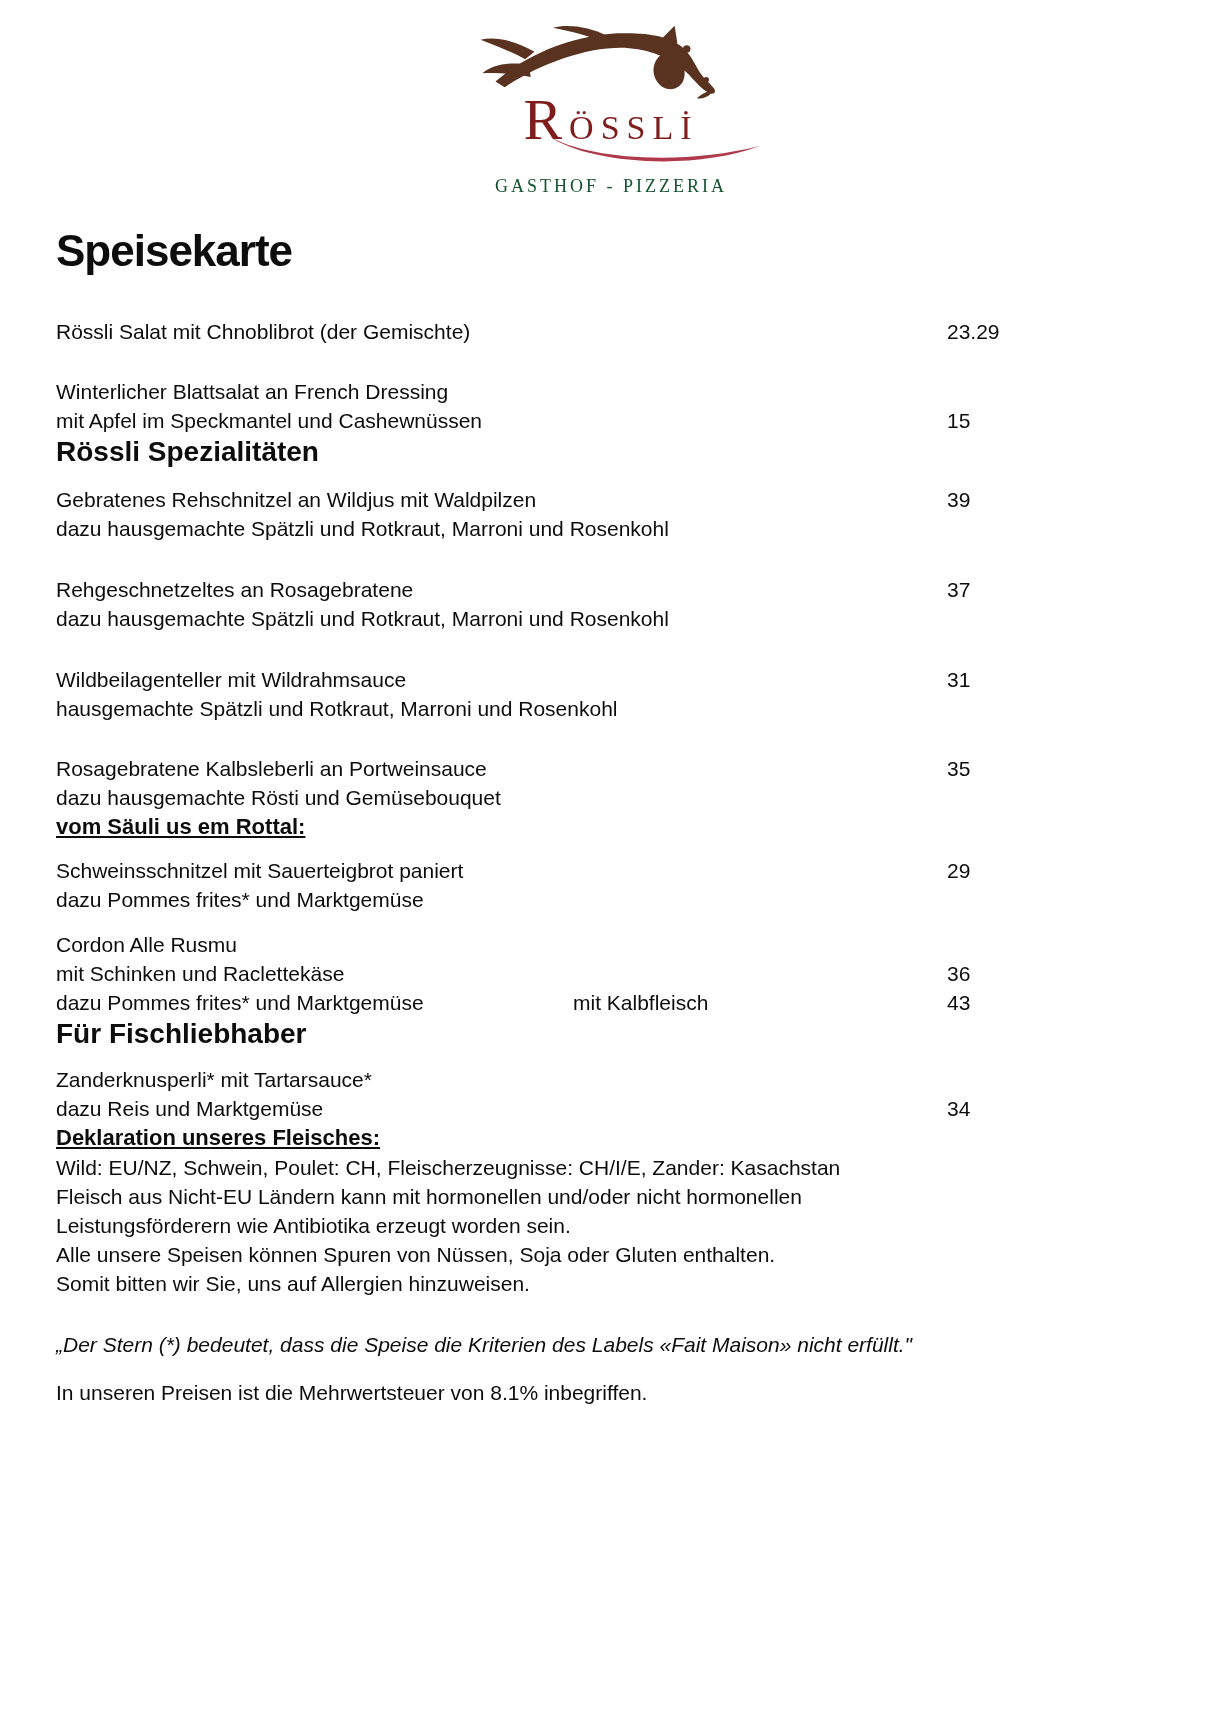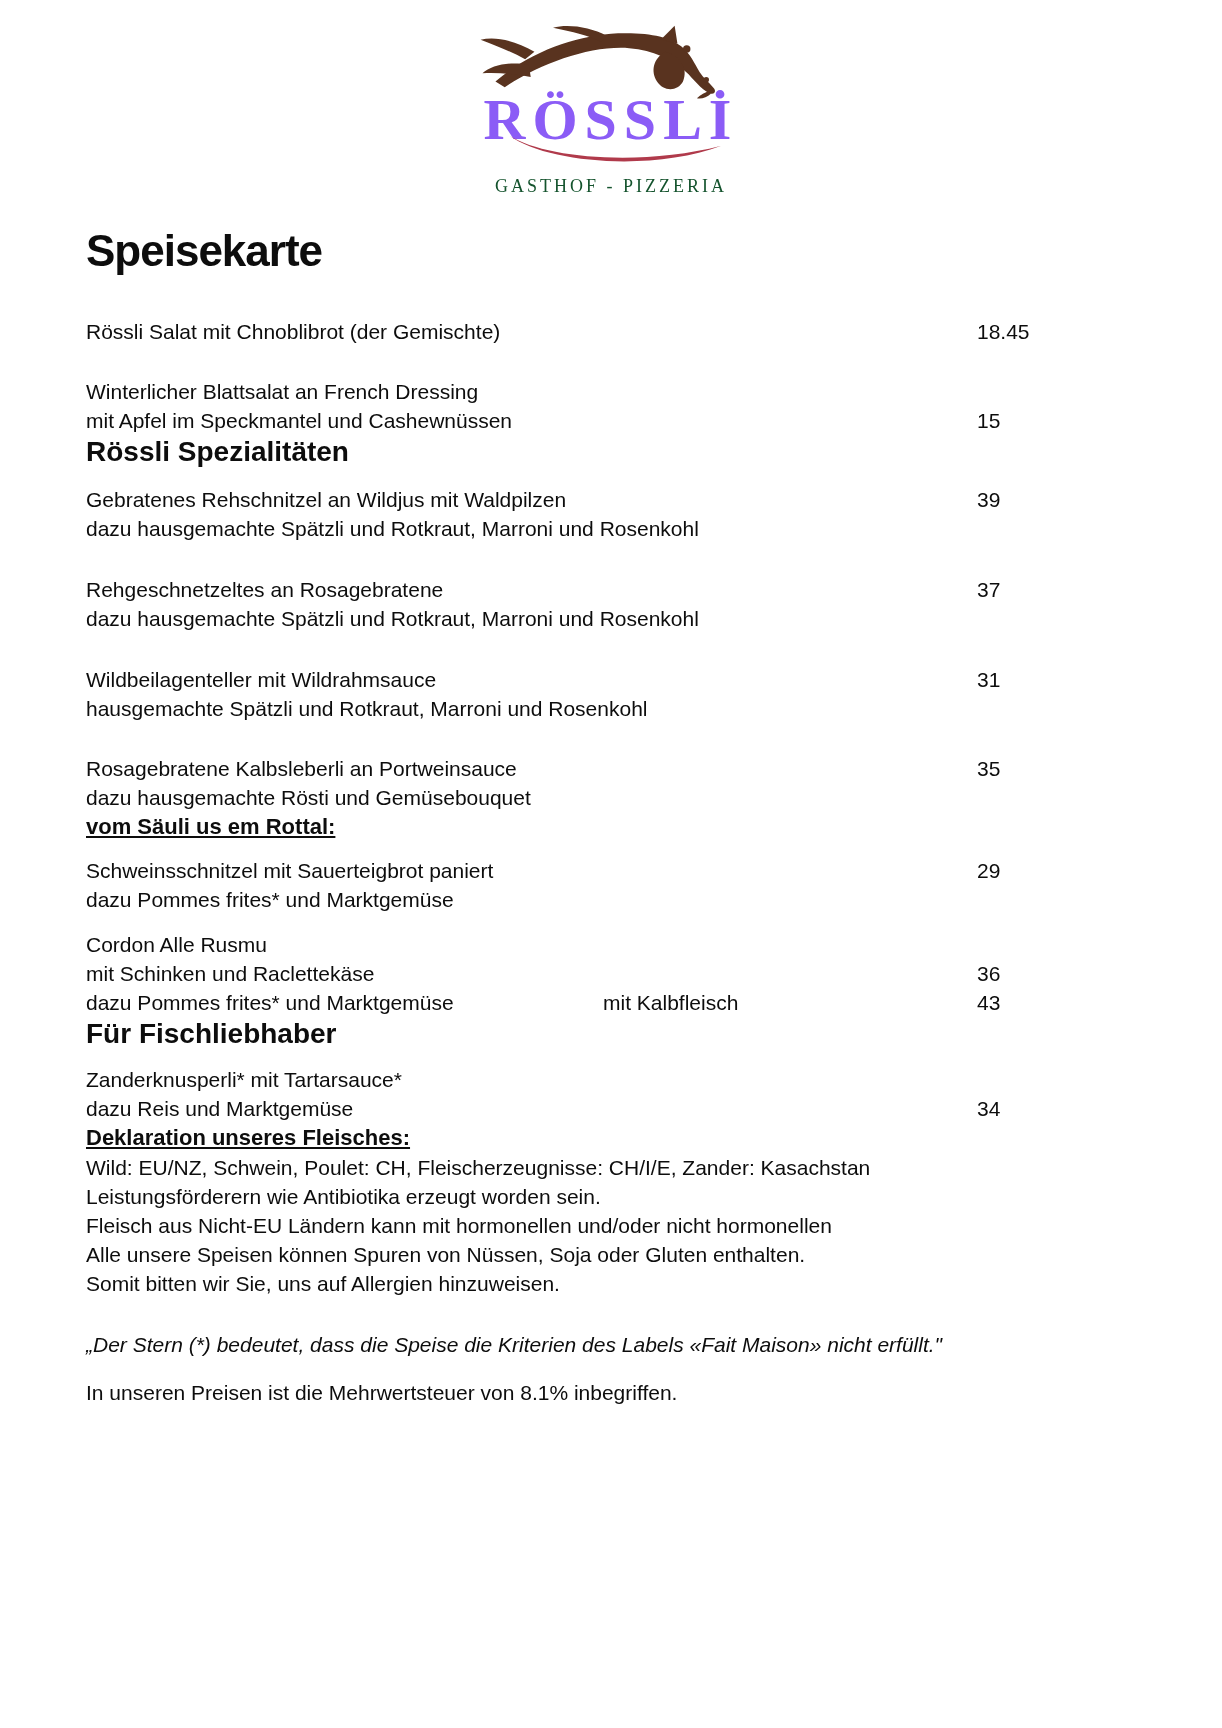--- a/index.html
+++ b/index.html
@@ -4,30 +4,30 @@
 <style>
   html,body{margin:0;padding:0;}
   body{
     width:1222px;height:1728px;background:#ffffff;color:#0d0d0d;
     font-family:"Liberation Sans",sans-serif;position:relative;overflow:hidden;
   }
   .logo{padding-top:24px;display:flex;flex-direction:column;align-items:center;}
   .horse-svg{width:300px;height:78px;display:block;margin-left:14px;}
   .logo-name-wrap{position:relative;margin-top:-14px;}
   .logo-name{
-    display:block;font-family:"Liberation Serif",serif;color:#8b5cf6;
-    font-size:58px;line-height:1.1;letter-spacing:7px;font-weight:700;
+    display:block;font-family:"Liberation Serif",serif;color:#7f1d1d;
+    font-size:34px;line-height:1.1;letter-spacing:7px;font-weight:400;
   }
   .logo-name::first-letter{font-size:58px;}
   .swoosh-svg{position:absolute;left:14px;bottom:-13px;width:235px;height:30px;}
   .logo-sub{
     font-family:"Liberation Serif",serif;color:#14532d;font-size:18px;
     letter-spacing:3px;margin-top:24px;
   }
-  .content{padding-left:86px;}
+  .content{padding-left:56px;}
   h1{
     font-size:44px;line-height:48px;margin:30px 0 0 0;font-weight:bold;
     letter-spacing:-1px;
   }
   h2.section{font-size:28px;line-height:34px;margin:0;font-weight:bold;}
   h3.subsection{font-size:22px;line-height:29px;margin:0;font-weight:bold;text-decoration:underline;}
   .row{display:flex;position:relative;font-size:21px;line-height:29px;white-space:nowrap;gap:32px;}
   .txt{flex:0 0 859px;}
   .price{flex:0 0 100px;}
   .mid{position:absolute;left:517px;top:0;}
@@ -62,21 +62,21 @@
     </svg>
   </div>
   <div class="logo-sub">GASTHOF - PIZZERIA</div>
 </header>
 
 <main class="content">
   <h1>Speisekarte</h1>
 
   <div class="row mt42">
     <span class="txt">Rössli Salat mit Chnoblibrot (der Gemischte)</span>
-    <span class="price">18.45</span>
+    <span class="price">23.29</span>
   </div>
   <div class="mt31">
     <div class="row">
       <span class="txt">Winterlicher Blattsalat an French Dressing</span>
     </div>
     <div class="row">
       <span class="txt">mit Apfel im Speckmantel und Cashewnüssen</span>
       <span class="price">15</span>
     </div>
   </div>
@@ -154,21 +154,21 @@
     </div>
     <div class="row">
       <span class="txt">dazu Reis und Marktgemüse</span>
       <span class="price">34</span>
     </div>
   </div>
 
   <h3 class="subsection mt64">Deklaration unseres Fleisches:</h3>
   <div class="mt1">
     <div class="decl-line">Wild: EU/NZ, Schwein, Poulet: CH, Fleischerzeugnisse: CH/I/E, Zander: Kasachstan</div>
+    <div class="decl-line">Fleisch aus Nicht-EU Ländern kann mit hormonellen und/oder nicht hormonellen</div>
     <div class="decl-line">Leistungsförderern wie Antibiotika erzeugt worden sein.</div>
-    <div class="decl-line">Fleisch aus Nicht-EU Ländern kann mit hormonellen und/oder nicht hormonellen</div>
     <div class="decl-line">Alle unsere Speisen können Spuren von Nüssen, Soja oder Gluten enthalten.</div>
     <div class="decl-line">Somit bitten wir Sie, uns auf Allergien hinzuweisen.</div>
   </div>
 
   <div class="note-italic mt32">„Der Stern (*) bedeutet, dass die Speise die Kriterien des Labels «Fait Maison» nicht erfüllt."</div>
   <div class="note mt19">In unseren Preisen ist die Mehrwertsteuer von 8.1% inbegriffen.</div>
 </main>
 
 </body></html>

